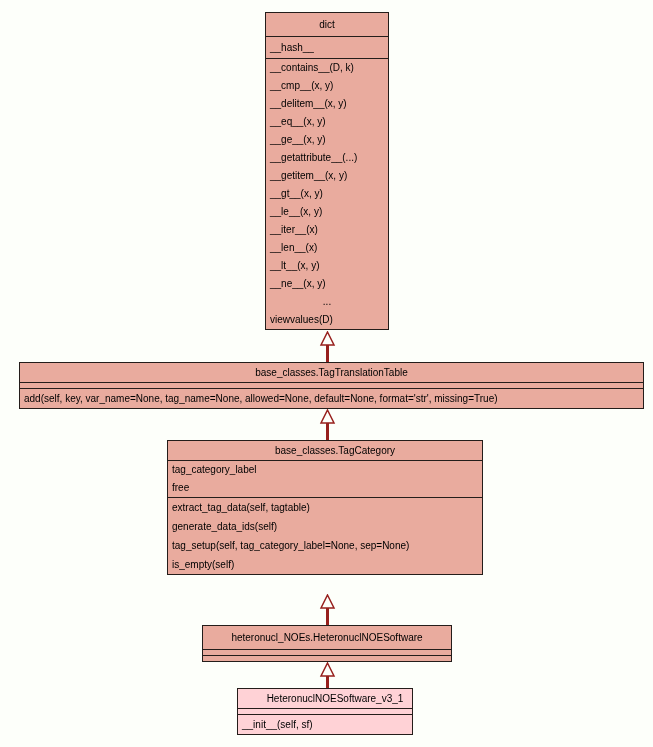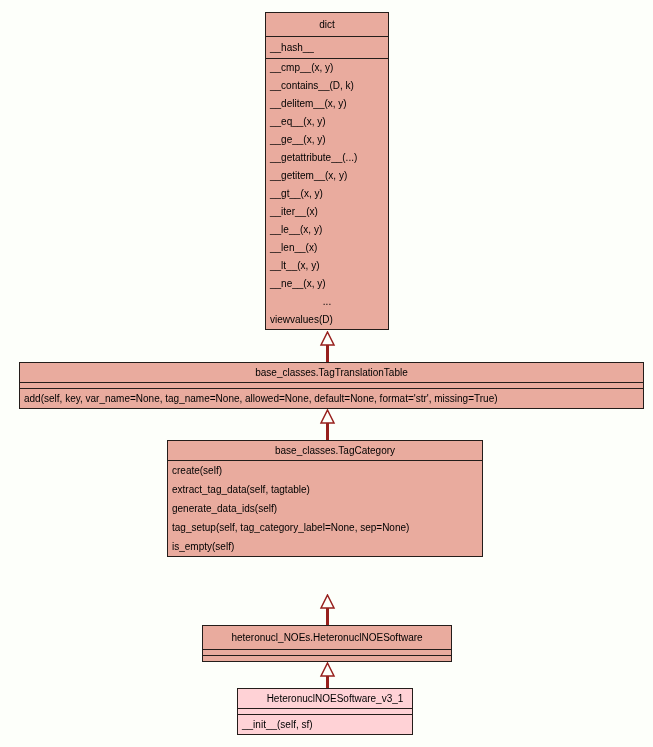--- a/index.html
+++ b/index.html
@@ -76,30 +76,30 @@
 <body>
 
 <div class="canvas">
 
   <div class="uml-class box-dict" style="left:265px;top:12px;width:124px;">
     <div class="title">dict</div>
     <div class="section attrs">
       <div class="row">__hash__</div>
     </div>
     <div class="section methods">
+      <div class="row">__contains__(D, k)</div>
       <div class="row">__cmp__(x, y)</div>
-      <div class="row">__contains__(D, k)</div>
       <div class="row">__delitem__(x, y)</div>
       <div class="row">__eq__(x, y)</div>
       <div class="row">__ge__(x, y)</div>
       <div class="row">__getattribute__(...)</div>
       <div class="row">__getitem__(x, y)</div>
       <div class="row">__gt__(x, y)</div>
+      <div class="row">__le__(x, y)</div>
       <div class="row">__iter__(x)</div>
-      <div class="row">__le__(x, y)</div>
       <div class="row">__len__(x)</div>
       <div class="row">__lt__(x, y)</div>
       <div class="row">__ne__(x, y)</div>
       <div class="row center">...</div>
       <div class="row">viewvalues(D)</div>
     </div>
   </div>
 
   <svg class="arrow" style="left:319px;top:331px;" width="17" height="31" viewBox="0 0 17 31">
     <line x1="8.5" y1="13.5" x2="8.5" y2="31"></line>
@@ -114,22 +114,25 @@
     </div>
   </div>
 
   <svg class="arrow" style="left:319px;top:409px;" width="17" height="31" viewBox="0 0 17 31">
     <line x1="8.5" y1="13.5" x2="8.5" y2="31"></line>
     <polygon points="8.5,1 15,14 2,14"></polygon>
   </svg>
 
   <div class="uml-class box-tc" style="left:167px;top:440px;width:316px;">
     <div class="title">base_classes.TagCategory</div>
+    <div class="section attrs">
+      <div class="row">tag_category_label</div>
+      <div class="row">free</div>
+    </div>
     <div class="section methods">
-      <div class="row">create(self)</div>
       <div class="row">extract_tag_data(self, tagtable)</div>
       <div class="row">generate_data_ids(self)</div>
       <div class="row">tag_setup(self, tag_category_label=None, sep=None)</div>
       <div class="row">is_empty(self)</div>
     </div>
   </div>
 
   <svg class="arrow" style="left:319px;top:594px;" width="17" height="31" viewBox="0 0 17 31">
     <line x1="8.5" y1="13.5" x2="8.5" y2="31"></line>
     <polygon points="8.5,1 15,14 2,14"></polygon>

